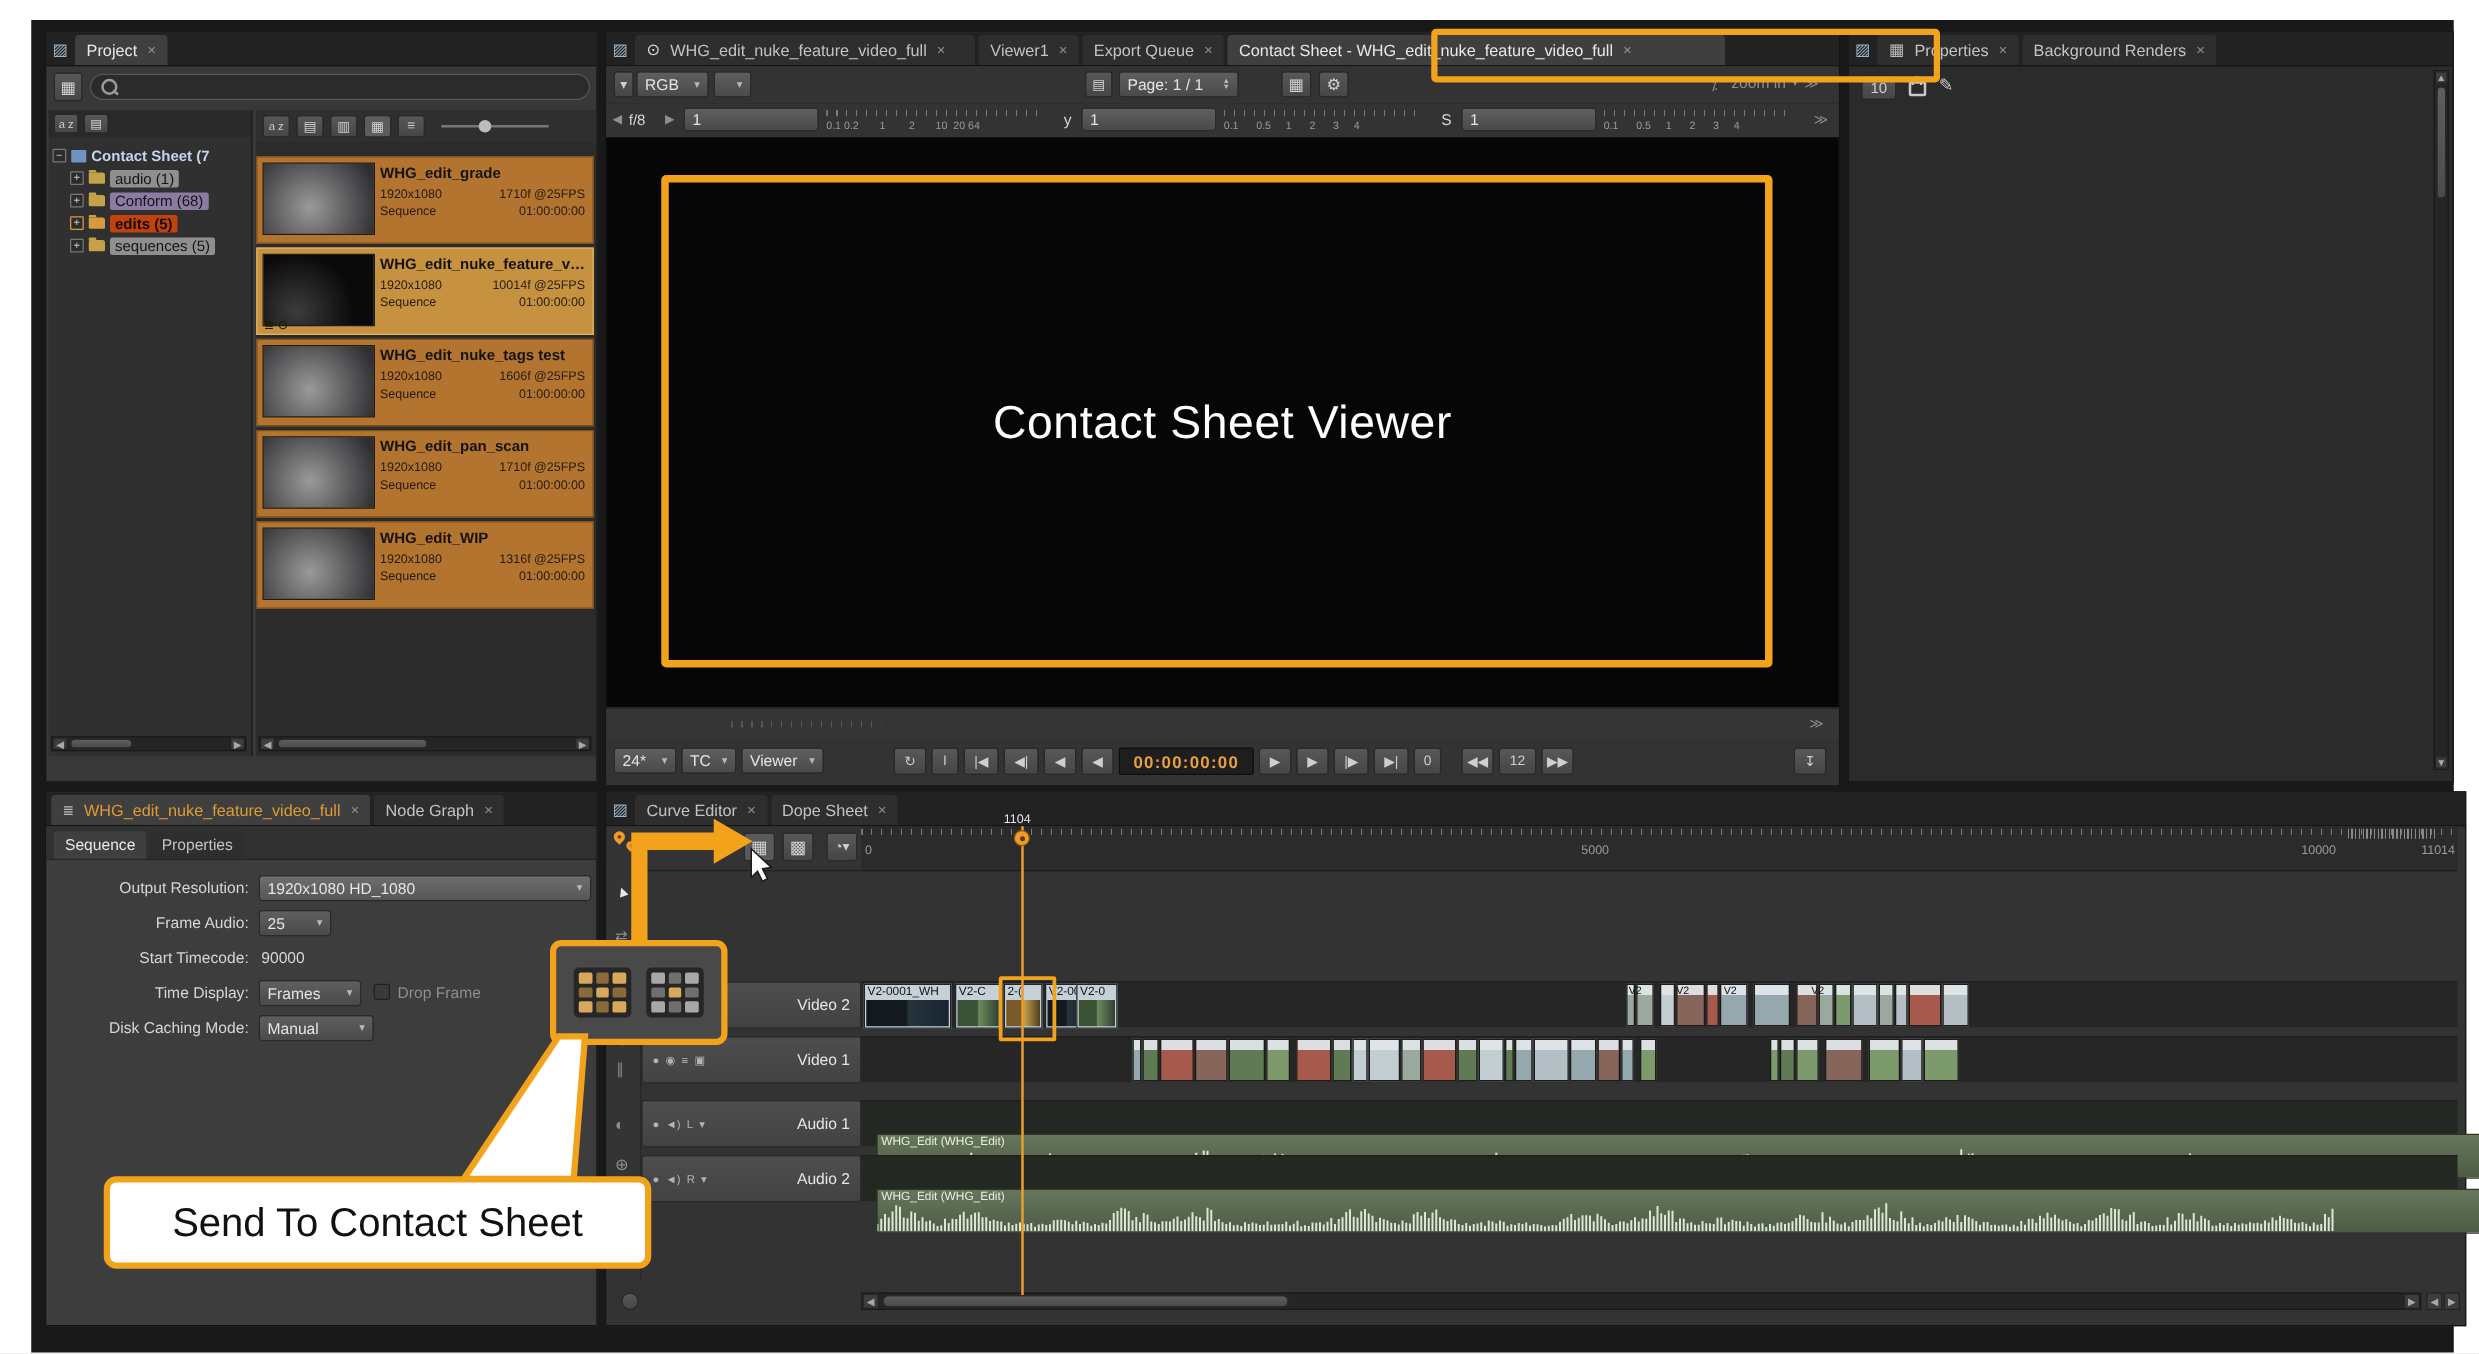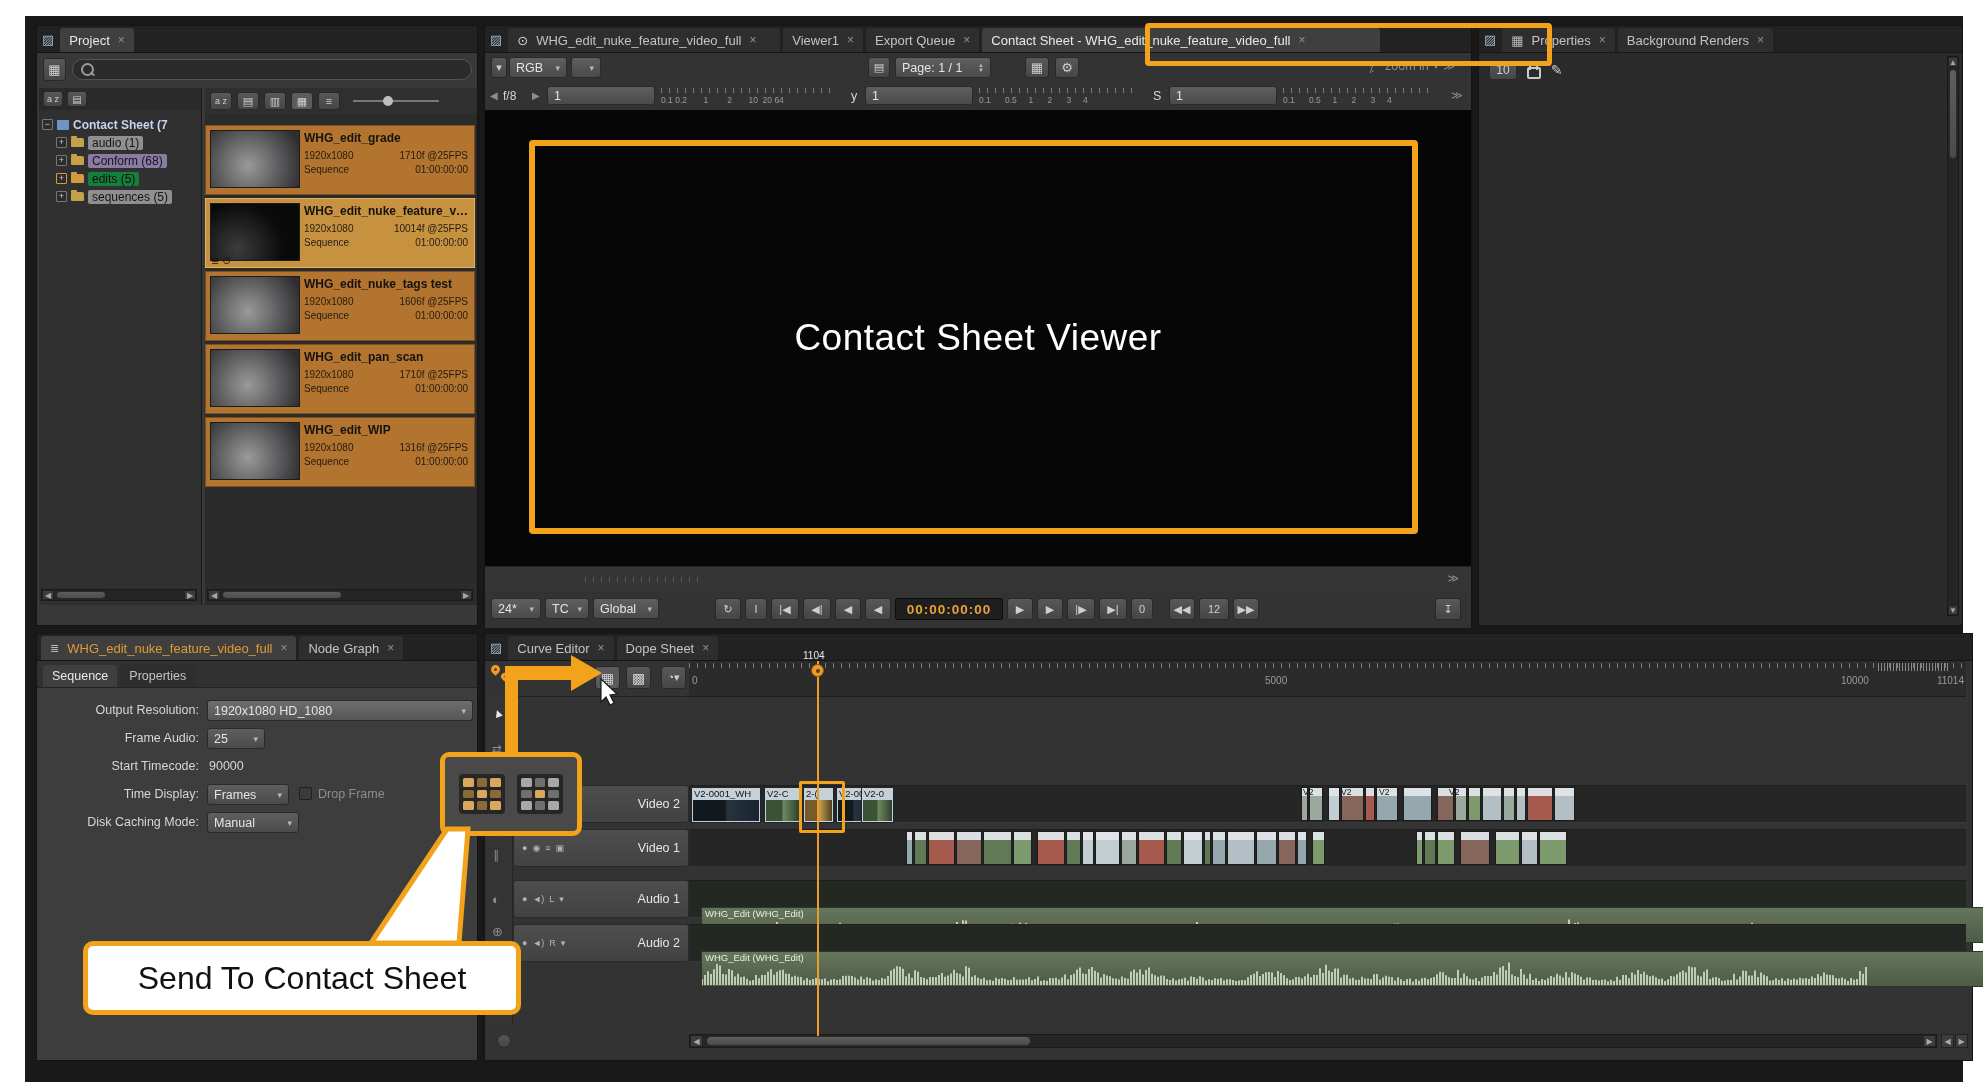--- a/index.html
+++ b/index.html
@@ -110,21 +110,21 @@
         <span class="chip" style="background:#8f8f8f;color:#151515">audio (1)</span>
       </div>
       <div class="trow" style="top:64px;left:17px">
         <span class="expander">+</span>
         <span class="folder"></span>
         <span class="chip" style="background:#8a7ba3;color:#151515">Conform (68)</span>
       </div>
       <div class="trow" style="top:82px;left:17px">
         <span class="expander" style="border-color:#d89a3e">+</span>
         <span class="folder" style="background:#d89a3e"></span>
-        <span class="chip" style="background:#15803d;color:#120c05;font-weight:normal">edits (5)</span>
+        <span class="chip" style="background:#c2410c;color:#120c05;font-weight:bold">edits (5)</span>
       </div>
       <div class="trow" style="top:100px;left:17px">
         <span class="expander">+</span>
         <span class="folder"></span>
         <span class="chip" style="background:#8f8f8f;color:#151515">sequences (5)</span>
       </div>
       <div class="scrolltrack abs" style="left:2px;bottom:4px;width:156px;height:12px">
         <div class="minibtn abs" style="left:0;top:0;width:12px;height:10px">◀</div>
         <div class="scrollthumb abs" style="left:14px;top:1px;width:50px;height:8px"></div>
         <div class="minibtn abs" style="right:0;top:0;width:12px;height:10px">▶</div>
@@ -299,21 +299,21 @@
     <div class="abs" style="left:0;top:566px;right:0;height:36px;background:#333">
       <div class="sel abs" style="left:6px;top:6px;width:50px">
         <span>24*</span>
           <span class="ar">▾</span>
       </div>
       <div class="sel abs" style="left:60px;top:6px;width:44px">
         <span>TC</span>
           <span class="ar">▾</span>
       </div>
       <div class="sel abs" style="left:108px;top:6px;width:66px">
-        <span>Global</span>
+        <span>Viewer</span>
           <span class="ar">▾</span>
       </div>
       <div class="abs" style="left:230px;top:6px;display:flex;gap:4px;align-items:center">
         <div class="btn" style="width:26px;height:22px">↻</div>
         <div class="btn" style="width:22px;height:22px">I</div>
         <div class="btn" style="width:28px;height:22px">|◀</div>
         <div class="btn" style="width:28px;height:22px">◀|</div>
         <div class="btn" style="width:26px;height:22px">◀</div>
         <div class="btn" style="width:26px;height:22px">◀</div>
         <div style="width:108px;height:22px;background:#1e1e1e;border:1px solid #0e0e0e;border-radius:2px;display:flex;align-items:center;justify-content:center;color:#E9A13B;font-size:13.5px;font-weight:bold;letter-spacing:1px;box-sizing:border-box">00:00:00:00</div>
@@ -337,21 +337,21 @@
       <div class="tab">
         <span style="color:#b9b9b9">▦</span>
         <span>Properties</span>
         <span class="x">×</span>
       </div>
       <div class="tab">
         <span>Background Renders</span>
         <span class="x">×</span>
       </div>
     </div>
-    <div class="abs" style="left:10px;top:34px;display:flex;align-items:center;gap:10px">
+    <div class="abs" style="left:10px;top:34px;display:flex;gap:10px">
       <div class="btn" style="width:28px;height:20px;font-size:12px">10</div>
       <span class="lock"></span>
       <span style="color:#c9c9c9;font-size:14px">✎</span>
     </div>
     <div class="scrolltrack abs" style="right:3px;top:30px;width:12px;height:560px">
       <div class="minibtn abs" style="left:0;top:0;width:10px;height:10px">▲</div>
       <div class="scrollthumb abs" style="left:1px;top:12px;width:8px;height:90px"></div>
       <div class="minibtn abs" style="left:0;bottom:0;width:10px;height:10px">▼</div>
     </div>
   </div>

